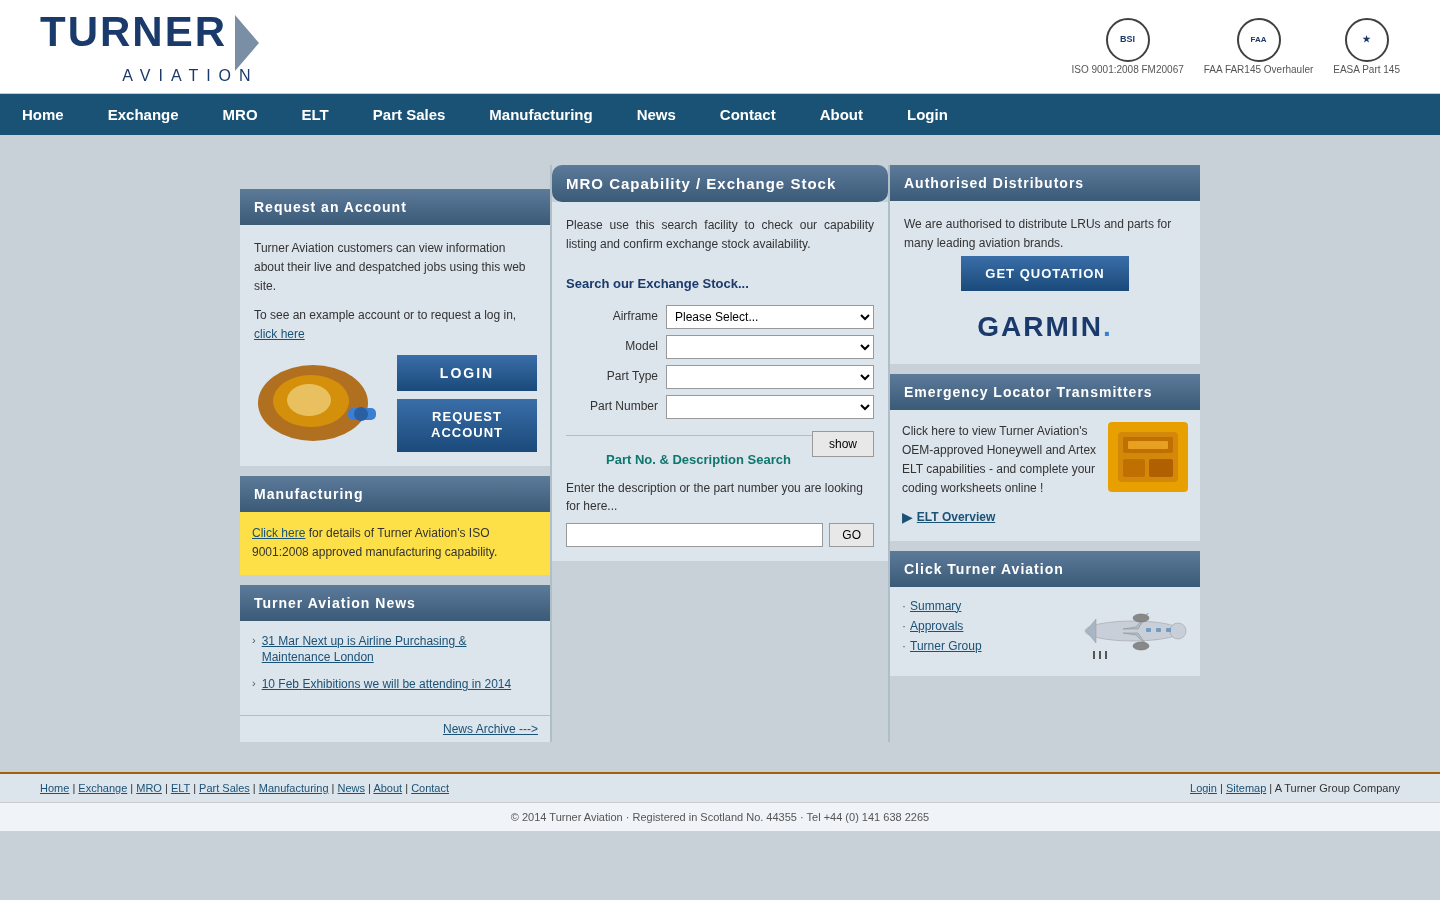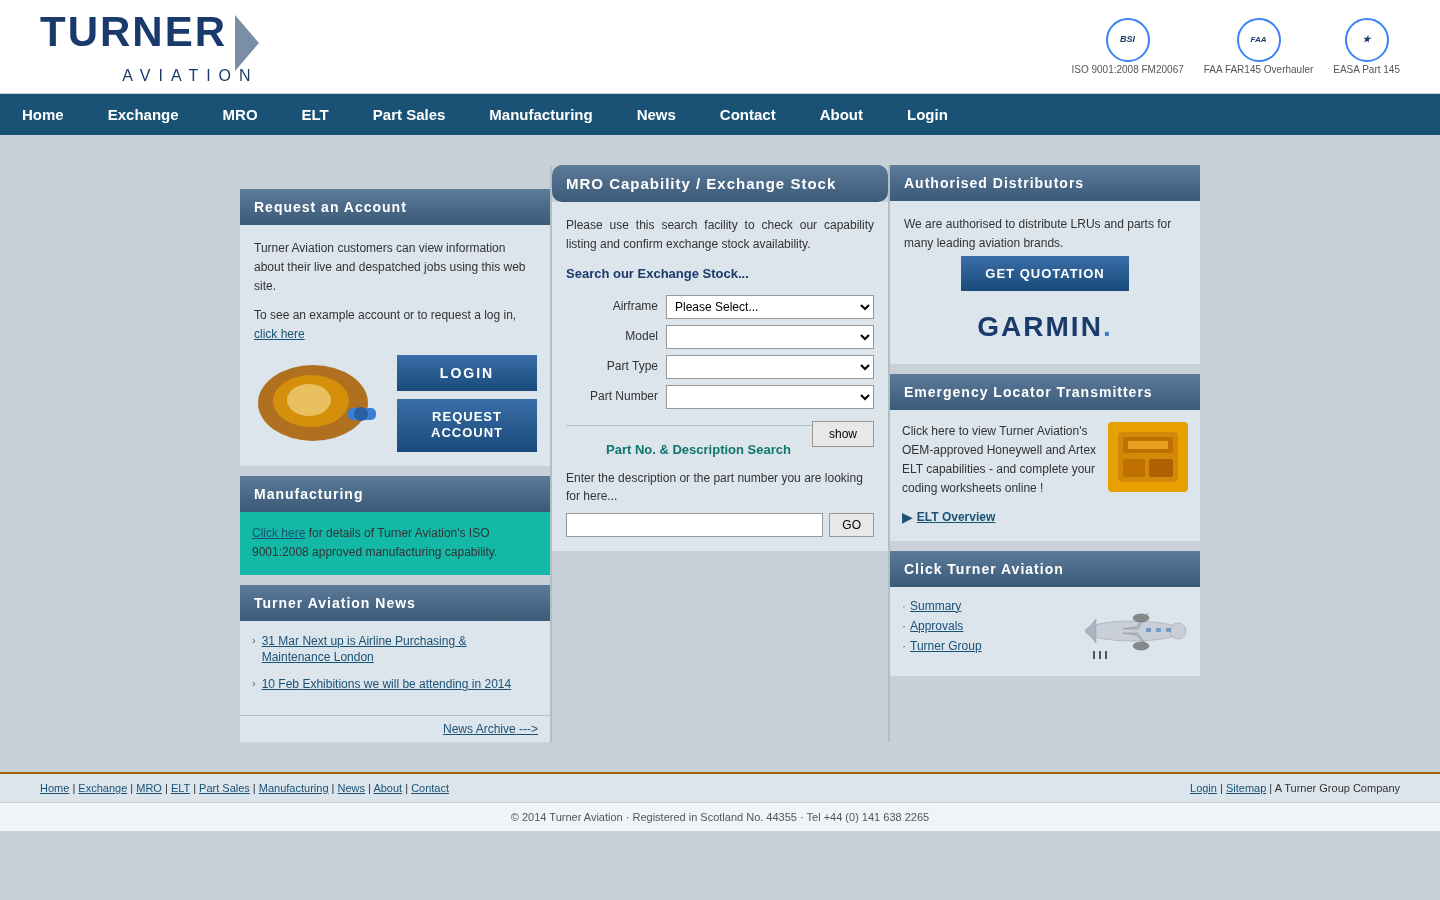--- a/index.html
+++ b/index.html
@@ -8,21 +8,21 @@
     
     #header { background: #fff; display: flex; align-items: center; justify-content: space-between; padding: 8px 40px; border-bottom: 1px solid #ccc; }
     #logo-area { display: flex; align-items: center; }
     #logo-text { font-size: 42px; font-weight: 900; color: #1a3a6b; letter-spacing: 2px; font-family: Arial Black, sans-serif; }
     #logo-aviation { font-size: 16px; letter-spacing: 8px; color: #1a3a6b; display: block; text-align: right; margin-top: -4px; }
     #logo-block { position: relative; }
     #logo-chevron { display: inline-block; width: 0; height: 0; border-top: 28px solid transparent; border-bottom: 28px solid transparent; border-left: 24px solid #7a8fa6; margin-left: 4px; vertical-align: middle; }
 
     #cert-area { display: flex; align-items: center; gap: 20px; }
     .cert-badge { text-align: center; font-size: 10px; color: #555; }
-    .cert-circle { width: 44px; height: 44px; border-radius: 50%; border: 2px solid #3b82f6; display: flex; align-items: center; justify-content: center; margin: 0 auto 2px; font-size: 9px; font-weight: bold; color: #1a3a6b; text-align: center; line-height: 1.2; font-style: italic; }
+    .cert-circle { width: 44px; height: 44px; border-radius: 50%; border: 2px solid #404040; display: flex; align-items: center; justify-content: center; margin: 0 auto 2px; font-size: 9px; font-weight: bold; color: #1a3a6b; text-align: center; line-height: 1.2; }
 
     
     #navbar { background: #1a5276; display: flex; align-items: stretch; }
     .nav-item { color: #fff; padding: 12px 22px; font-size: 15px; font-weight: 600; cursor: pointer; text-decoration: none; display: flex; align-items: center; }
 
     
     #main { max-width: 960px; margin: 30px auto; display: grid; grid-template-columns: 310px 1fr 310px; gap: 0; }
 
     
     .panel-header { background: linear-gradient(to bottom, #5d7a99, #3a5a78); color: #fff; padding: 10px 14px; font-size: 14px; font-weight: bold; letter-spacing: 1px; }
@@ -30,36 +30,36 @@
     
     #left-col { display: flex; flex-direction: column; gap: 0; }
     #request-panel { margin-bottom: 0; margin-top: 24px; }
     #request-body { background: #dce4ec; padding: 14px; font-size: 12px; line-height: 1.6; }
     #request-body a { color: #1a5276; }
     #login-area { display: flex; flex-direction: column; align-items: center; gap: 10px; margin-top: 10px; }
     .btn-login { background: linear-gradient(to bottom, #3a6ea8, #1a4a7a); color: #fff; border: none; padding: 10px 30px; font-size: 14px; font-weight: bold; letter-spacing: 2px; cursor: pointer; width: 140px; }
     .btn-request { background: linear-gradient(to bottom, #3a6ea8, #1a4a7a); color: #fff; border: none; padding: 10px 20px; font-size: 13px; font-weight: bold; letter-spacing: 1px; cursor: pointer; width: 140px; line-height: 1.3; text-align: center; }
 
     #manufacturing-panel { margin-top: 10px; }
-    #manufacturing-body { background: #14b8a6; padding: 12px; font-size: 12px; line-height: 1.6; }
+    #manufacturing-body { background: #fde047; padding: 12px; font-size: 12px; line-height: 1.6; }
     #manufacturing-body a { color: #1a5276; }
 
     #news-panel { margin-top: 10px; }
     #news-body { background: #dce4ec; padding: 12px; font-size: 12px; }
     .news-item { display: flex; gap: 6px; margin-bottom: 10px; align-items: flex-start; }
     .news-arrow { color: #555; font-size: 11px; margin-top: 1px; flex-shrink: 0; }
     .news-link { color: #1a5276; cursor: pointer; line-height: 1.4; }
     #news-archive { text-align: right; padding: 6px 12px; background: #dce4ec; border-top: 1px solid #b0bec5; font-size: 12px; }
     #news-archive a { color: #1a5276; }
 
     
     #mid-col { border-left: 2px solid #b0bec5; border-right: 2px solid #b0bec5; }
     #mro-header { background: linear-gradient(to bottom, #5d7a99, #3a5a78); color: #fff; padding: 10px 14px; font-size: 15px; font-weight: bold; letter-spacing: 1px; border-radius: 10px; }
     #mro-body { background: #dce4ec; padding: 14px; font-size: 12px; line-height: 1.6; }
-    #search-section { margin-top: 10px; }
+    #search-section { margin-top: 20px; }
     #search-title { font-size: 13px; font-weight: bold; color: #1a3a6b; margin-bottom: 10px; }
     .form-row { display: flex; align-items: center; margin-bottom: 6px; }
     .form-label { width: 100px; text-align: right; padding-right: 8px; font-size: 12px; color: #333; flex-shrink: 0; }
     .form-select { flex: 1; padding: 3px 4px; font-size: 12px; border: 1px solid #999; background: #fff; }
     .btn-show { background: #e8e8e8; border: 1px solid #999; padding: 5px 16px; font-size: 12px; cursor: pointer; float: right; margin-top: 6px; }
 
     #part-search-section { margin-top: 16px; border-top: 1px solid #b0bec5; padding-top: 14px; }
     #part-search-title { font-size: 13px; font-weight: bold; color: #0f766e; margin-bottom: 8px; margin-left: 40px; }
     #part-search-desc { font-size: 12px; margin-bottom: 8px; line-height: 1.5; }
     #part-search-row { display: flex; gap: 6px; }

